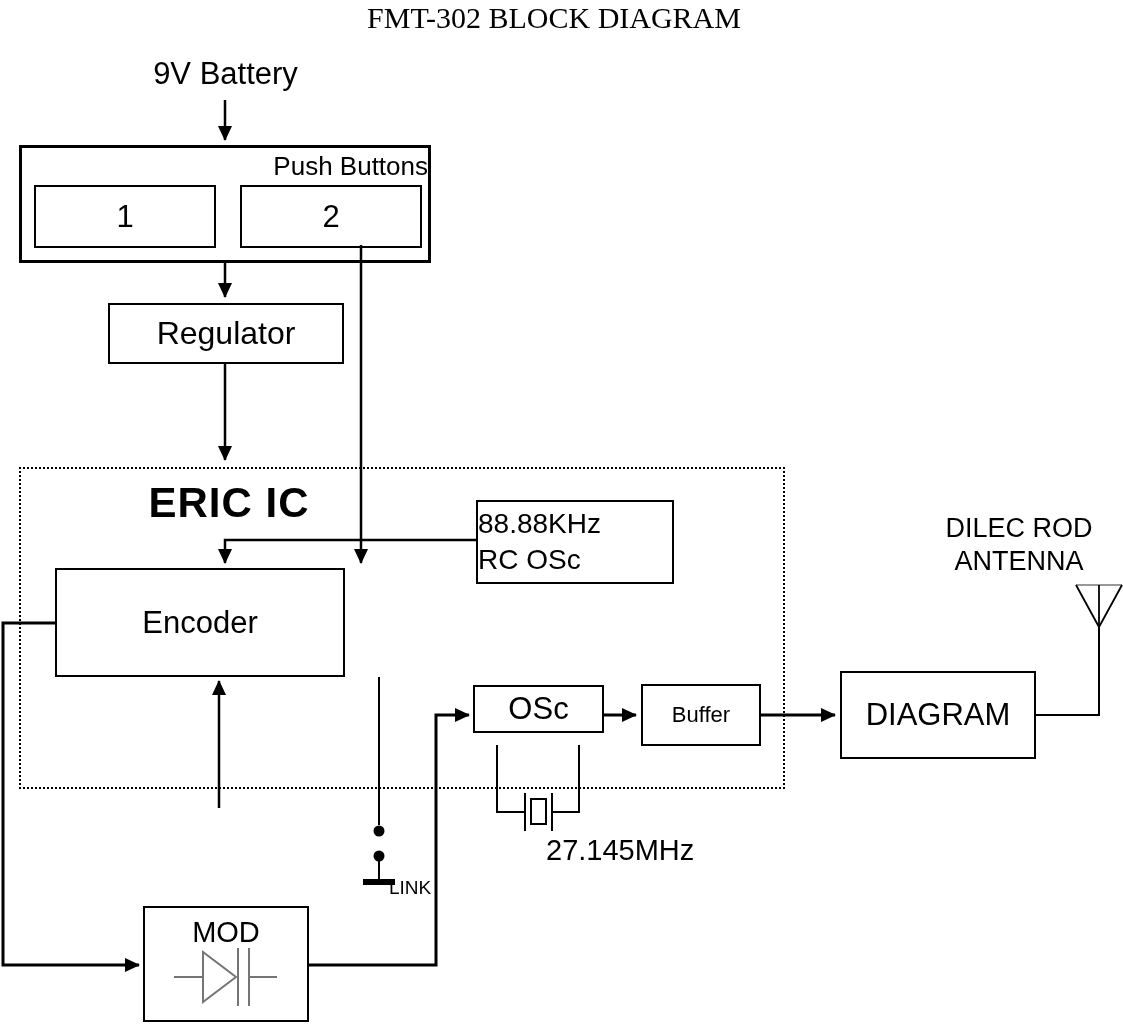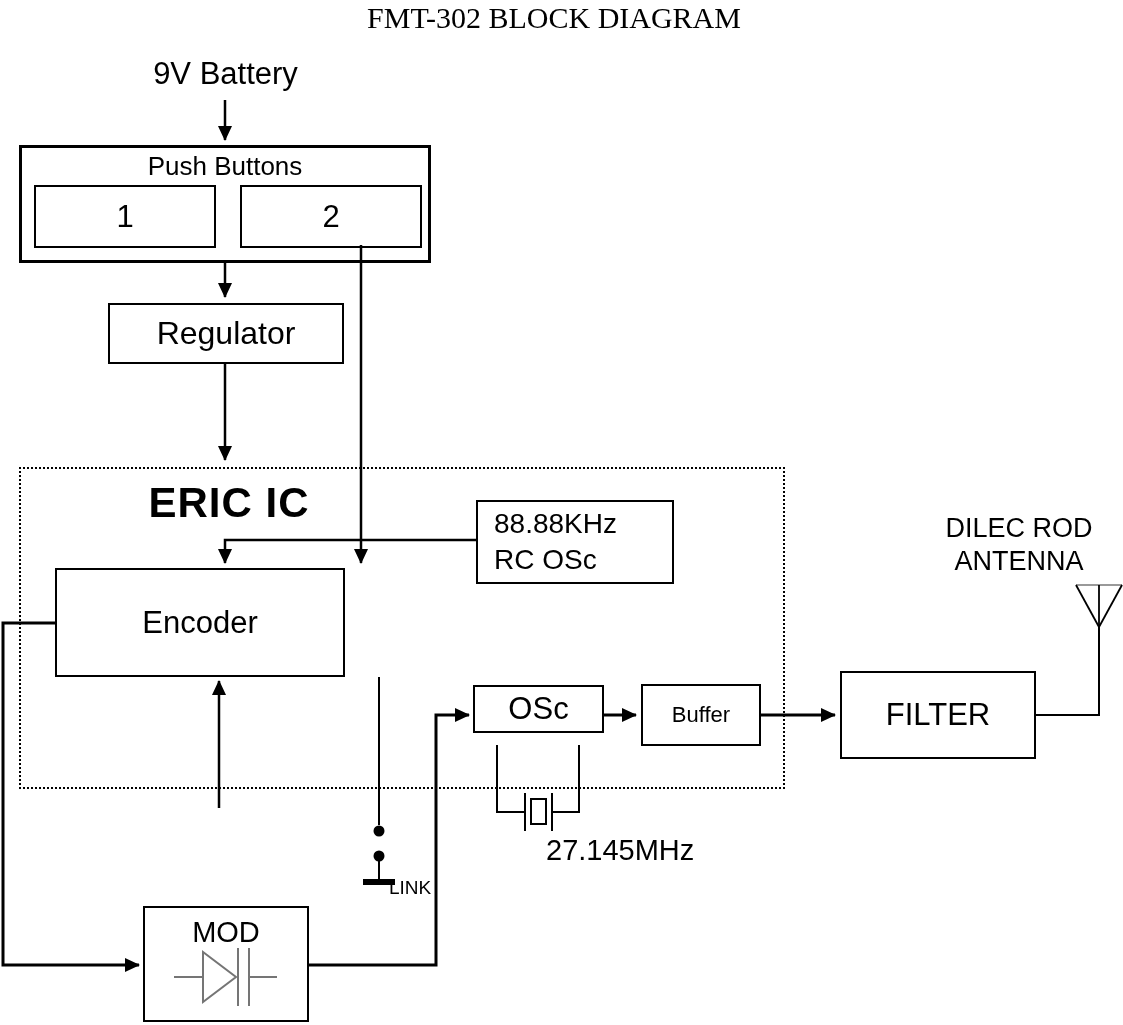--- a/index.html
+++ b/index.html
@@ -19,29 +19,29 @@
   }
   .battery-lbl{left:98px;top:56px;width:255px;text-align:center;font-size:31px;z-index:4;}
   .eric-lbl{left:98px;top:479px;width:262px;text-align:center;font-size:42px;font-weight:bold;z-index:4;letter-spacing:1px;}
   .link-lbl{left:389px;top:831px;font-size:19px;z-index:4;margin-top:46px;}
   .xtal-lbl{left:546px;top:834px;font-size:29px;z-index:4;}
   .ant-lbl{left:905px;top:512px;width:228px;text-align:center;font-size:27px;line-height:1.23;z-index:4;}
 
   .dotted-box{left:19px;top:467px;width:766px;height:322px;border:2.5px dotted #000;z-index:1;}
 
   .pb-outer{left:19px;top:145px;width:412px;height:118px;border-width:3px;display:block;}
-  .pb-title{position:absolute;left:0;top:3px;width:100%;text-align:center;font-size:26px;}
+  .pb-title{position:absolute;left:0;top:3px;width:100%;text-align:right;font-size:26px;}
   .pb-inner{position:absolute;top:37px;height:59px;width:178px;border:2px solid #000;
             display:flex;align-items:center;justify-content:center;font-size:31px;background:#fff;}
   .pb-inner-1{left:12px;}
   .pb-inner-2{left:218px;}
 
   .regulator{left:108px;top:303px;width:236px;height:61px;font-size:32px;}
   .rc-osc{left:476px;top:500px;width:198px;height:84px;font-size:28px;
-          justify-content:flex-start;padding-left:16px;line-height:1.3;}
+          justify-content:flex-start;line-height:1.3;}
   .encoder{left:55px;top:568px;width:290px;height:109px;font-size:31px;}
   .codeswitch{left:71px;top:808px;width:286px;height:65px;font-size:27px;}
   .mod{left:143px;top:906px;width:166px;height:116px;display:block;padding-left:24px;}
   .mod-lbl{position:absolute;left:0;top:8px;width:100%;text-align:center;font-size:29px;}
   .osc{left:473px;top:685px;width:131px;height:48px;font-size:31px;}
   .buffer{left:641px;top:684px;width:120px;height:62px;font-size:22px;}
   .filter{left:840px;top:671px;width:196px;height:88px;font-size:31px;}
 
   svg.wires{position:absolute;left:0;top:0;z-index:3;pointer-events:none;}
 </style>
@@ -78,21 +78,21 @@
   </div>
 
   <div class="box encoder">Encoder</div>
 
   <div class="box mod">
     <div class="mod-lbl">MOD</div>
   </div>
 
   <div class="box osc">OSc</div>
   <div class="box buffer">Buffer</div>
-  <div class="box filter">FILTER</div>
+  <div class="box filter">DIAGRAM</div>
 
   <svg class="wires" width="1123" height="1025" viewBox="0 0 1123 1025">
     <defs>
       <marker id="arr" markerUnits="userSpaceOnUse" markerWidth="16" markerHeight="14" refX="14" refY="7" orient="auto">
         <polygon points="0 0, 15 7, 0 14" fill="#000"></polygon>
       </marker>
     </defs>
 
     <g stroke="#000" fill="none">
 

